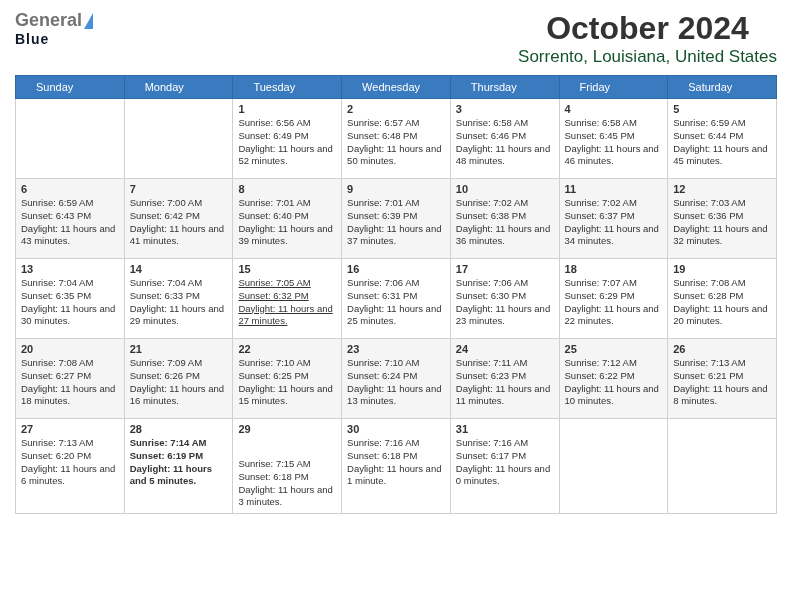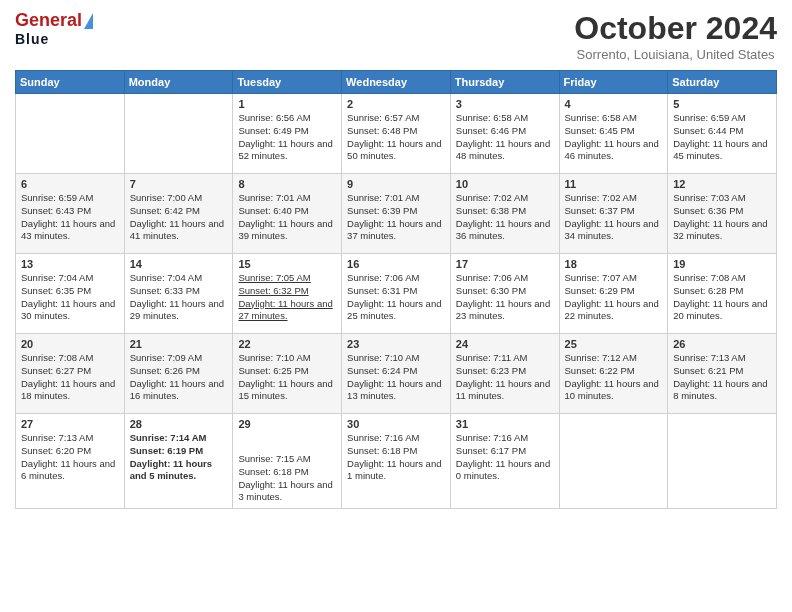--- a/index.html
+++ b/index.html
@@ -29,35 +29,35 @@
     }
     .title-block {
       text-align: center;
     }
     .month-title {
       font-size: 32px;
       font-weight: bold;
       color: #333;
     }
     .location {
-      font-size: 13px;
-      color: #737373;
+      font-size: 17px;
+      color: #14532d;
     }
     .calendar {
       width: 100%;
       border-collapse: collapse;
       font-size: 10px;
     }
     .calendar th {
       background: #3a7abf;
       color: #fff;
-      padding: 5px 4px;
+      padding: 5px 20px;
       text-align: left;
       font-size: 11px;
-      font-weight: bold;
+      font-weight: normal;
       border: 1px solid #2d6aa0;
     }
     .calendar td {
       border: 1px solid #d0d0d0;
       padding: 4px 5px;
       vertical-align: top;
       width: calc(100% / 7);
       height: 80px;
       background: #fff;
     }
@@ -80,21 +80,21 @@
       background: #fff !important;
     }
   </style>
 </head>
 <body>
 
 <div class="page">
   <div class="header">
     <div class="logo">
       <div style="display:flex;align-items:center;">
-        <span style="font-size:18px;font-weight:bold;color:#b91c1c;">General</span>
+        <span style="font-size:18px;font-weight:bold;color:#737373;">General</span>
         <span style="display:inline-block;width:0;height:0;border-left:9px solid transparent;border-bottom:16px solid #4a90d9;margin-left:2px;"></span>
       </div>
       <span style="color:#0f172a;font-size:14px;font-weight:bold;letter-spacing:1px;">Blue</span>
     </div>
     <div class="title-block">
       <div class="month-title">October 2024</div>
       <div class="location">Sorrento, Louisiana, United States</div>
     </div>
   </div>
 

